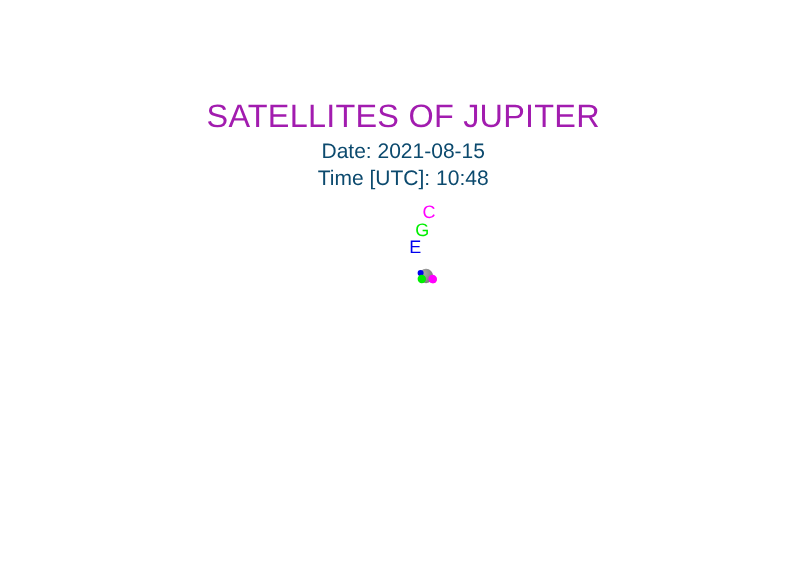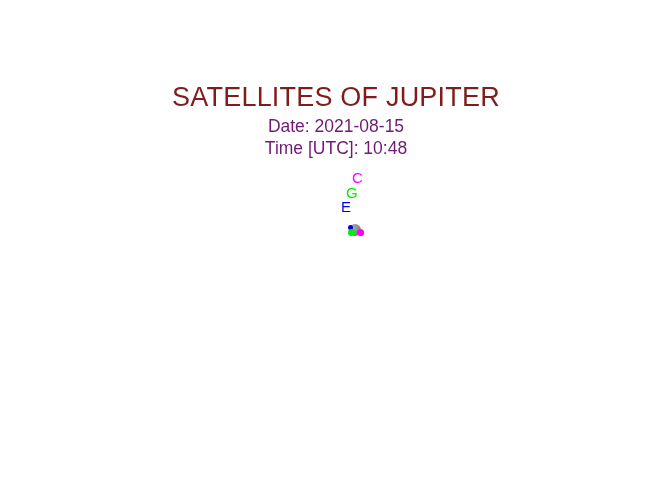--- a/index.html
+++ b/index.html
@@ -31,29 +31,29 @@
     position: absolute;
     left: 0;
     top: 82px;
     width: 672px;
     text-align: center;
     user-select: none;
   }
   .chart-title {
     font-size: 27px;
     line-height: 30px;
-    color: #7f1d1d;
+    color: #a21caf;
     letter-spacing: 0.2px;
     font-weight: 400;
     white-space: nowrap;
   }
   .sub-line {
     font-size: 17.5px;
     line-height: 22px;
-    color: #701a75;
+    color: #0c4a6e;
     font-weight: 400;
     white-space: nowrap;
   }
   .sub-line.first { margin-top: 3px; }
 
   
   .sky {
     position: absolute;
     left: 0;
     top: 0;

